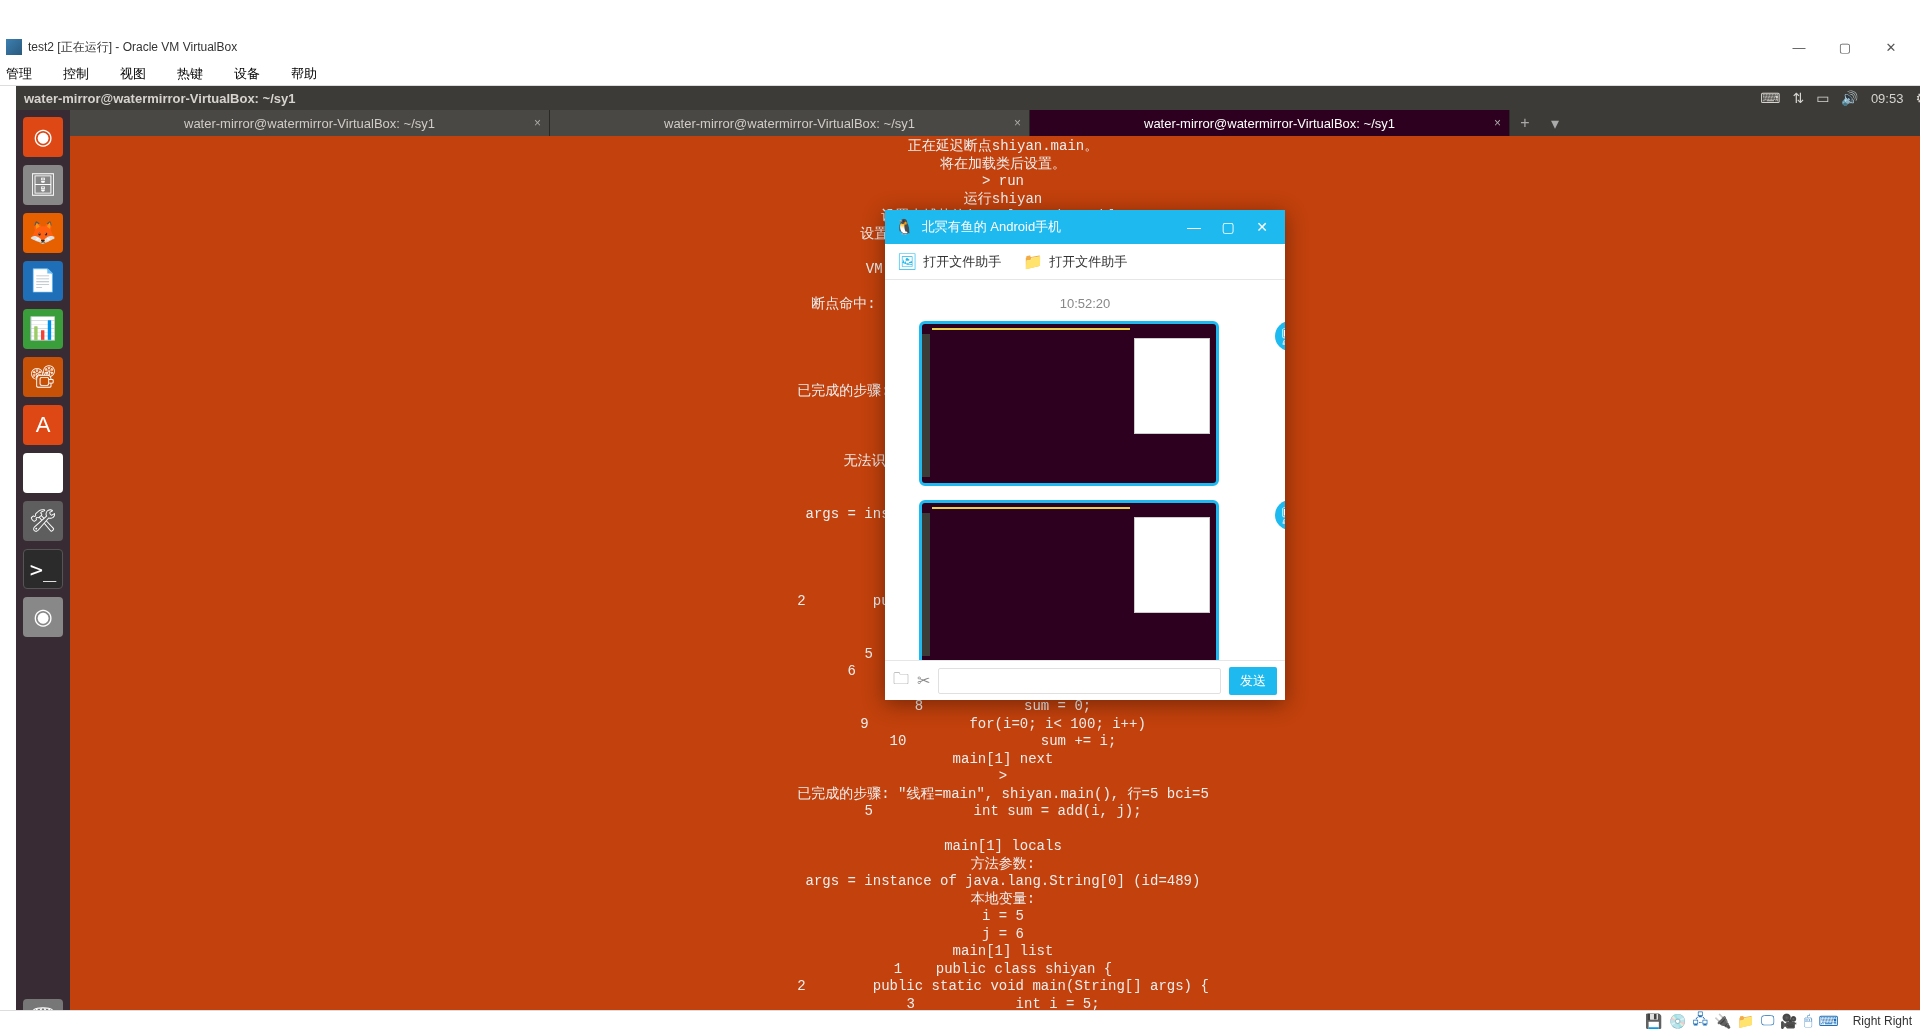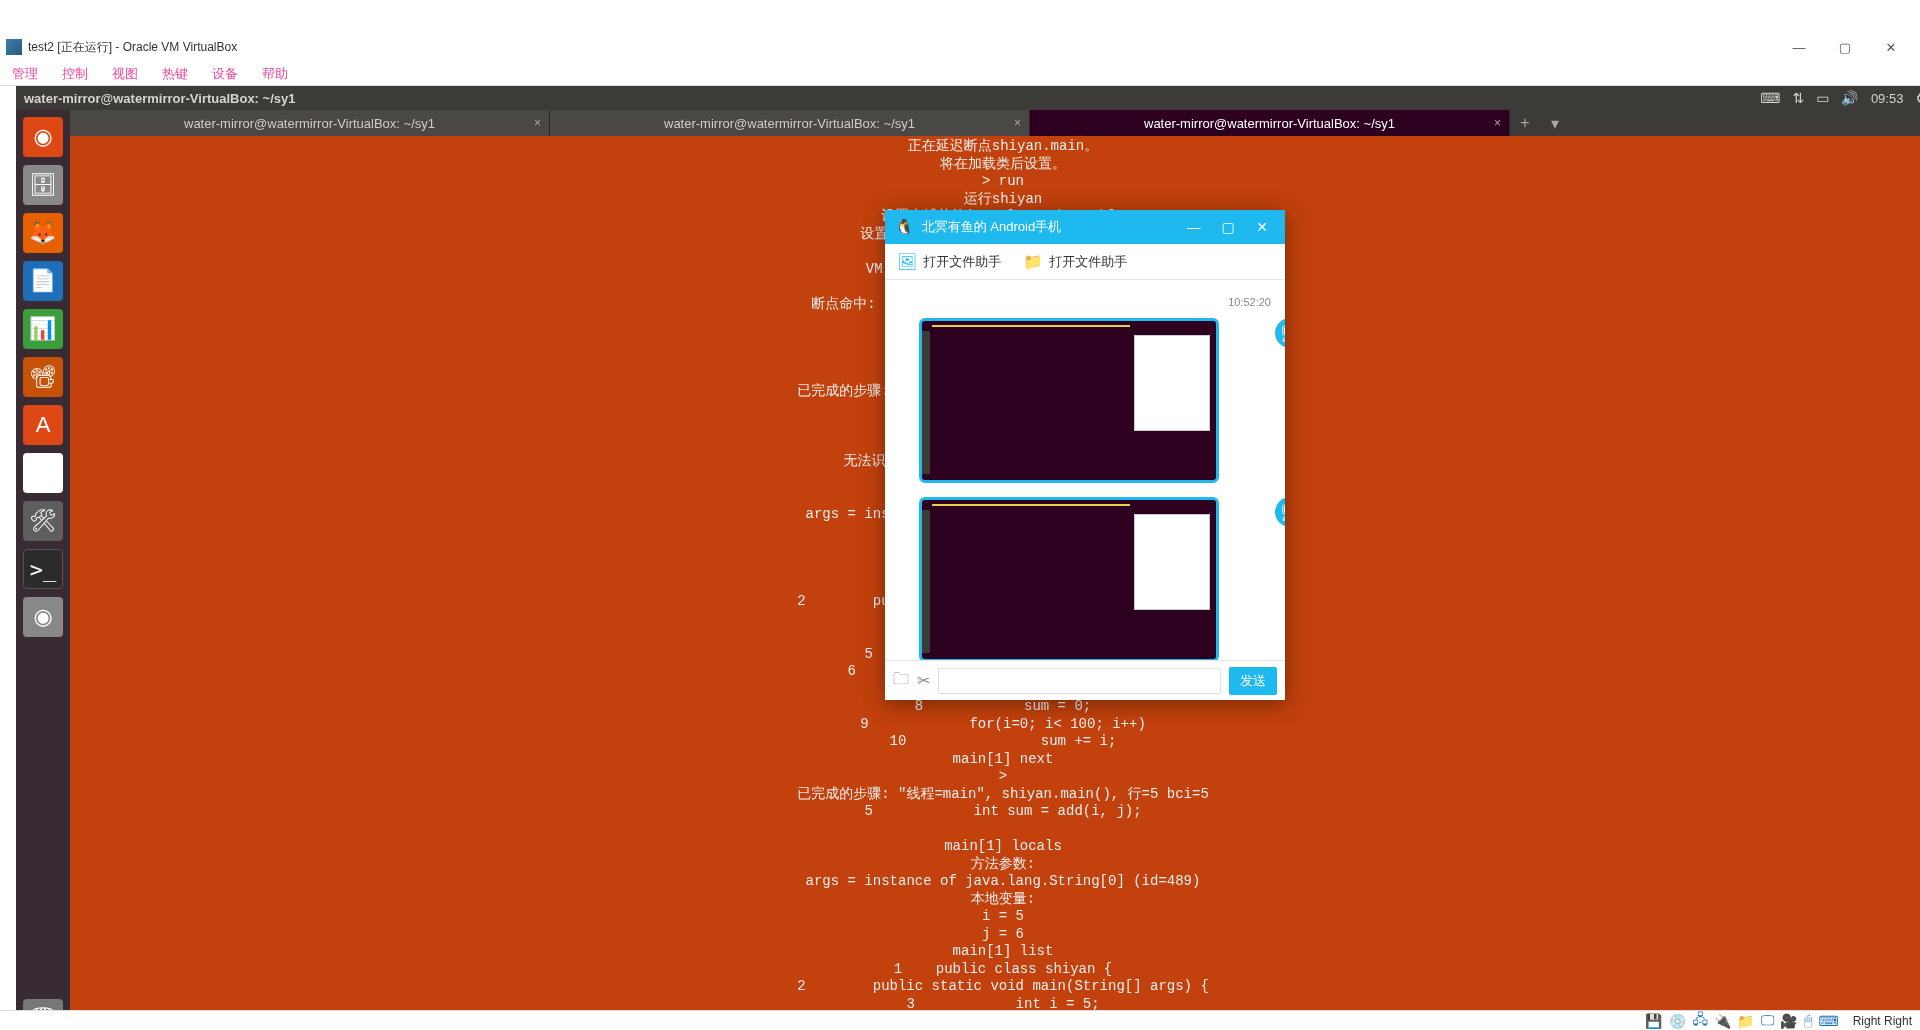--- a/index.html
+++ b/index.html
@@ -3,21 +3,21 @@
 <meta charset="utf-8">
 <style>
 * { margin:0; padding:0; box-sizing:border-box; font-family:"Segoe UI","Microsoft YaHei",sans-serif; }
 body { width:1920px; height:1030px; background:#fff; overflow:hidden; position:relative; }
 
 
 .host-titlebar { height:30px; background:#fff; display:flex; align-items:center; padding:0 6px; font-size:12px; color:#333;margin-top:32px; }
 .host-titlebar .vbox-ico { width:16px; height:16px; background:linear-gradient(135deg,#3c7fb1,#2a5a7d); margin-right:6px; }
 .host-titlebar .spacer { flex:1; }
 .host-titlebar .winbtn { width:46px; height:30px; display:flex; align-items:center; justify-content:center; color:#555; font-size:13px; }
-.host-menubar { height:24px; background:#fff; display:flex; align-items:center; padding:0 12px; font-size:13px; color:#ec4899; gap:24px; border-bottom:1px solid #ddd; }
+.host-menubar { height:24px; background:#fff; display:flex; align-items:center; padding:0 6px; font-size:13px; color:#000000; gap:31px; border-bottom:1px solid #ddd; }
 .host-menubar span { cursor:default; }
 
 
 .guest { position:relative; width:1920px; height:calc(1030px - 30px - 24px - 20px); background:#2c001e;margin-left:16px; }
 .guest-topbar { height:24px; background:#3c3b37; color:#d7d3cf; display:flex; align-items:center; font-size:13px; padding:0 8px; }
 .guest-topbar .path { font-weight:bold; }
 .guest-topbar .right { margin-left:auto; display:flex; align-items:center; gap:12px; font-size:13px; }
 .guest-topbar .sysicon { font-size:14px; color:#d7d3cf; }
 
 .launcher { position:absolute; left:0; top:24px; width:54px; bottom:0; background:rgba(60,50,55,0.85); display:flex; flex-direction:column; align-items:center; padding-top:4px; gap:2px; }
@@ -41,21 +41,21 @@
 
 .qq { position:absolute; width:400px; background:#fff; box-shadow:0 4px 20px rgba(0,0,0,0.4); font-size:13px; }
 .qq-title { height:34px; background:#1eb9ee; color:#fff; display:flex; align-items:center; padding:0 10px; gap:8px; }
 .qq-title .pen { font-size:15px; }
 .qq-title .spacer{flex:1;}
 .qq-title .wbtn{width:26px;text-align:center;font-size:14px;}
 .qq-toolbar { height:36px; border-bottom:1px solid #e6e6e6; display:flex; align-items:center; padding:0 12px; gap:6px; color:#333; }
 .qq-toolbar .ticon{color:#1eb9ee;font-size:16px;}
 .qq-toolbar .sep{width:10px;}
 .qq-chat { height:380px; overflow:hidden; padding:10px 14px; background:#fff; position:relative; }
-.qq-chat .ts { text-align:right; color:#888; font-size:11px; margin:6px 0 10px; }
+.qq-chat .ts { text-align:center; color:#888; font-size:13px; margin:6px 0 10px; }
 .qq-msg { position:relative; margin-bottom:14px; }
 .qq-msg .bubble { width:300px; height:165px; border:3px solid #1eb9ee; border-radius:6px; background:#2c001e; margin-left:20px; overflow:hidden; position:relative; }
 .qq-msg .bubble .mini { position:absolute; right:6px; top:14px; width:76px; height:96px; background:#fff; border:1px solid #ccc; }
 .qq-msg .bubble .side { position:absolute; left:0; top:10px; width:8px; bottom:6px; background:#3b3b38; }
 .qq-msg .bubble .tline { position:absolute; left:10px; top:4px; right:86px; height:12px; border-top:2px solid #e6cf4a; }
 .qq-msg .avatar { position:absolute; right:-34px; top:0; width:30px; height:30px; border-radius:50%; background:#1eb9ee; color:#fff; display:flex; align-items:center; justify-content:center; font-size:16px; }
 .qq-input { height:40px; border-top:1px solid #e6e6e6; display:flex; align-items:center; padding:0 8px; gap:8px; }
 .qq-input .ibox{flex:1;height:26px;background:#fff;border:1px solid #e0e0e0;border-radius:2px;}
 .qq-input .sendbtn{width:48px;height:28px;background:#1eb9ee;color:#fff;border-radius:2px;display:flex;align-items:center;justify-content:center;}
 .qq-input .ficon{color:#888;font-size:16px;}

